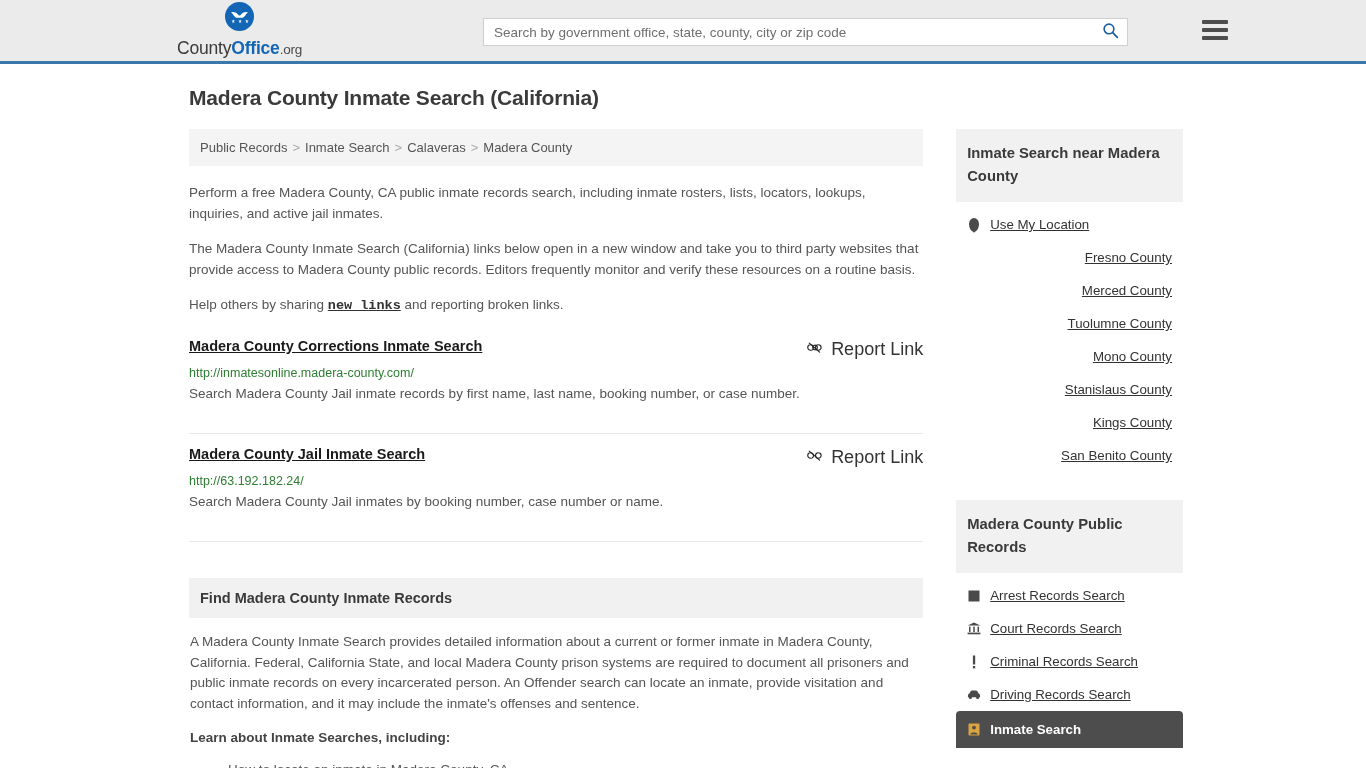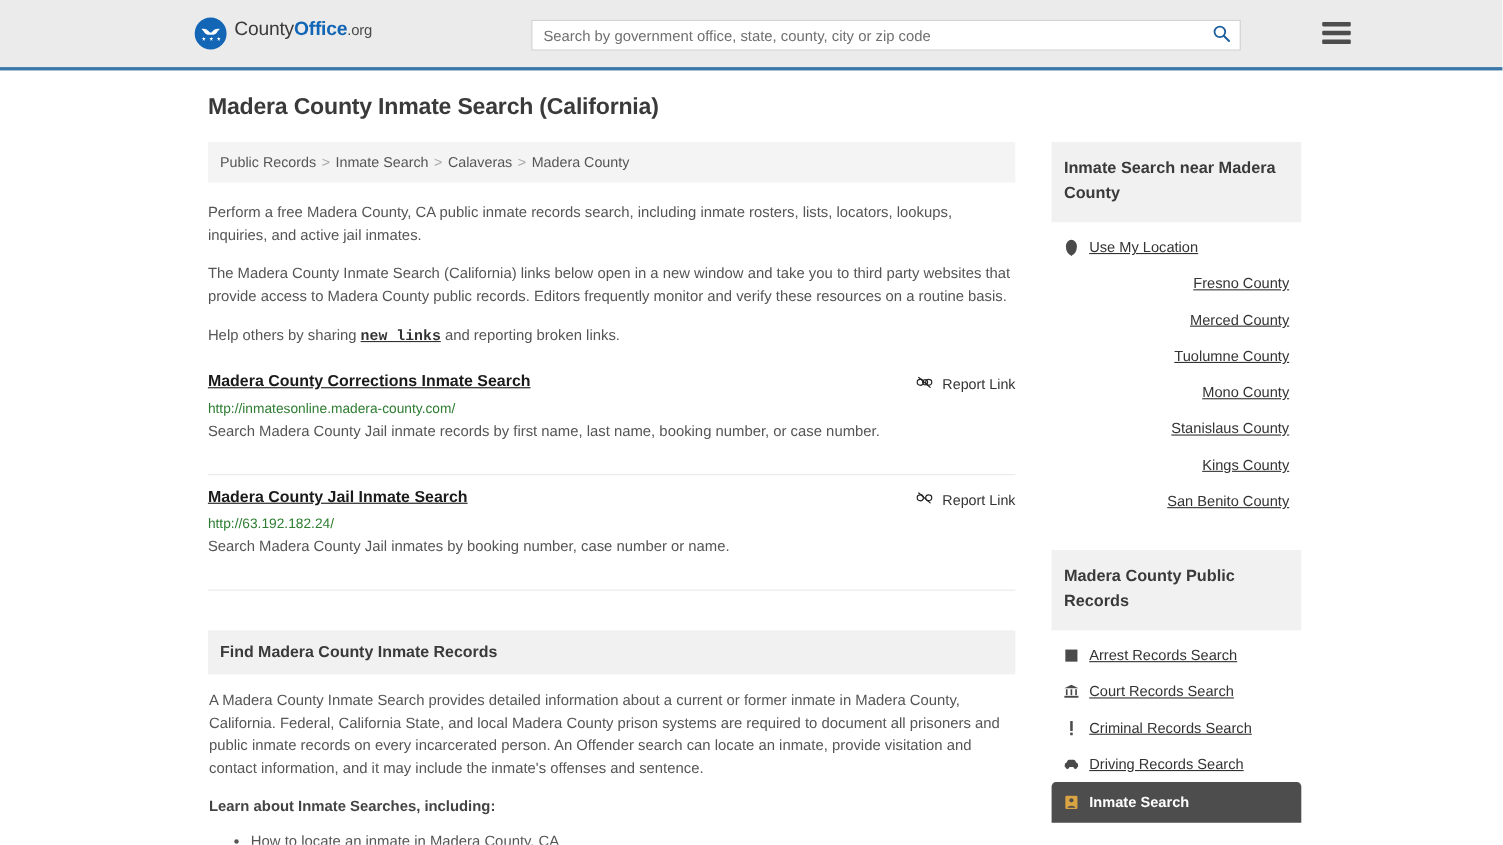--- a/index.html
+++ b/index.html
@@ -24,23 +24,24 @@
   .header-inner {
     width: 1000px;
     margin: 0 auto;
     display: flex;
     align-items: center;
     position: relative;
     height: 100%;
   }
   .logo-wrap {
     display: flex;
-    align-items: flex-start;
+    align-items: center;
     gap: 7px;
     margin-left: -6px;
+    flex-direction: column;
   }
   .logo-mark {
     width: 29px; height: 29px;
     border-radius: 50%;
     background: #1266b5;
     position: relative;
     display: flex;
     align-items: center;
     justify-content: center;
     flex: none;
@@ -165,21 +166,21 @@
     font-size: 14.5px;
     font-weight: bold;
     color: #1a1a1a;
     text-decoration: underline;
     cursor: pointer;
   }
   .report-link {
     display: flex;
     align-items: center;
     gap: 9px;
-    font-size: 13px;
+    font-size: 18px;
     color: #333;
     white-space: nowrap;
     cursor: pointer;
     margin-top: 1px;
   }
   .result-url {
     font-size: 12.5px;
     color: #2e7d32;
     margin: 6px 0 3px 0;
   }

